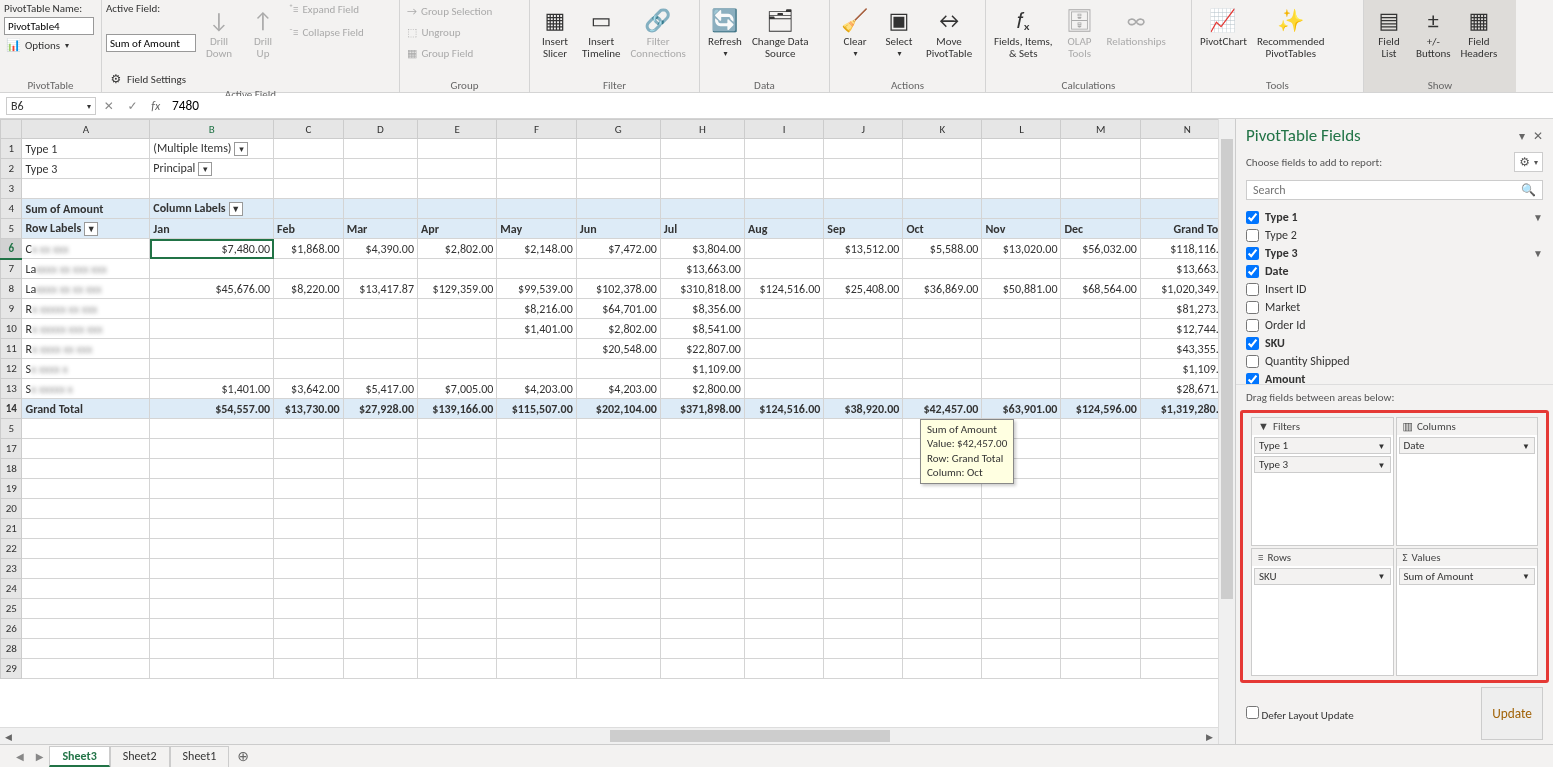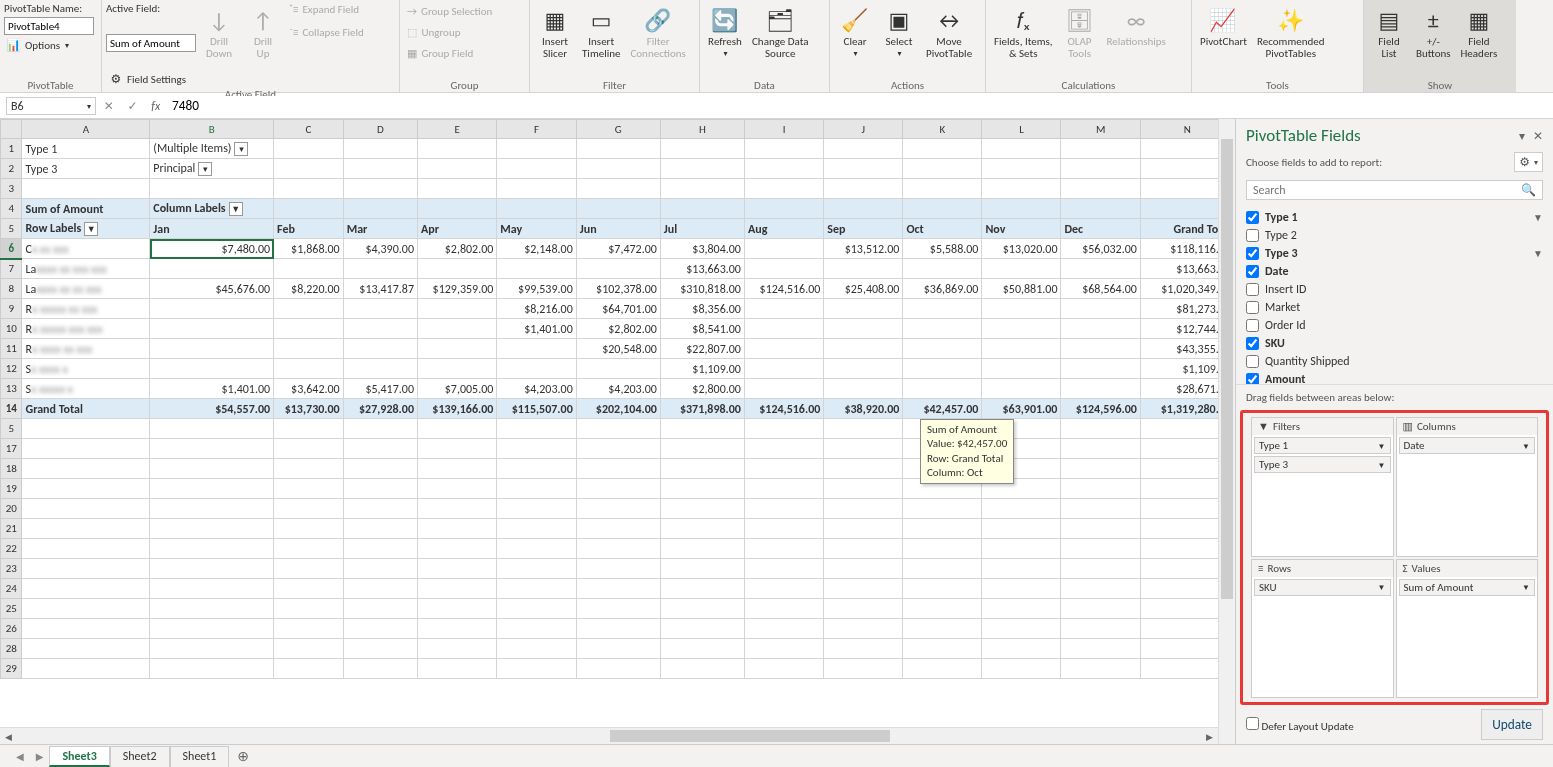--- a/index.html
+++ b/index.html
@@ -43,21 +43,21 @@
 .field-item input[type=checkbox] { }
 .field-item .bold { font-weight: 600; }
 .filter-ico { color:#666; font-size:10px; margin-left:auto;}
 .drag-label { font-size: 11px; color: #555; padding: 6px 10px; border-top:1px solid #ddd;}
 .zones { flex: 1; display: grid; grid-template-columns: 1fr 1fr; grid-template-rows: 1fr 1fr; gap: 2px; padding: 4px 8px 4px; border:3px solid #e53935; border-radius:3px; margin:0 4px;}
 .zone { border: 1px solid #ccc; background: #fff; display: flex; flex-direction: column; }
 .zone-head { background: #f3f2f1; padding: 2px 6px; font-size: 11px; color: #444; display:flex; align-items:center; gap:4px;}
 .zone-body { flex:1; padding:2px;}
 .zone-chip { border: 1px solid #ccc; background: #f3f2f1; padding: 1px 4px; font-size: 11px; display: flex; justify-content: space-between; align-items:center; margin-bottom:2px;}
 .defer-row{ display:flex; align-items:center; justify-content:space-between; padding:4px 10px; font-size:11px;}
-.update-btn{ border:1px solid #ccc; background:#eee; padding:6px 10px; color:#0c4a6e;}
+.update-btn{ border:1px solid #ccc; background:#eee; padding:17px 10px; color:#a16207;}
 
 
 table.grid { border-collapse: collapse; table-layout: fixed; }
 .col-header th { background:#e6e6e6; border:1px solid #ccc; font-weight:400; font-size:11px; text-align:center; height:19px;}
 .row-header { background:#e6e6e6; border:1px solid #ccc; font-weight:400; text-align:center; width:22px; font-size:11px;}
 .row-header.sel { background:#d2d2d2; color:#217346; font-weight:600; border-bottom:2px solid #217346;}
 td.cell { border:1px solid #d4d4d4; height:20px; font-size:12px; padding:0 3px; white-space:nowrap; overflow:hidden;}
 td.right { text-align:right;}
 td.blue { background:#ddebf7;}
 td.sel-cell { outline:2px solid #217346; outline-offset:-2px; background:#fff; text-align:right;}

